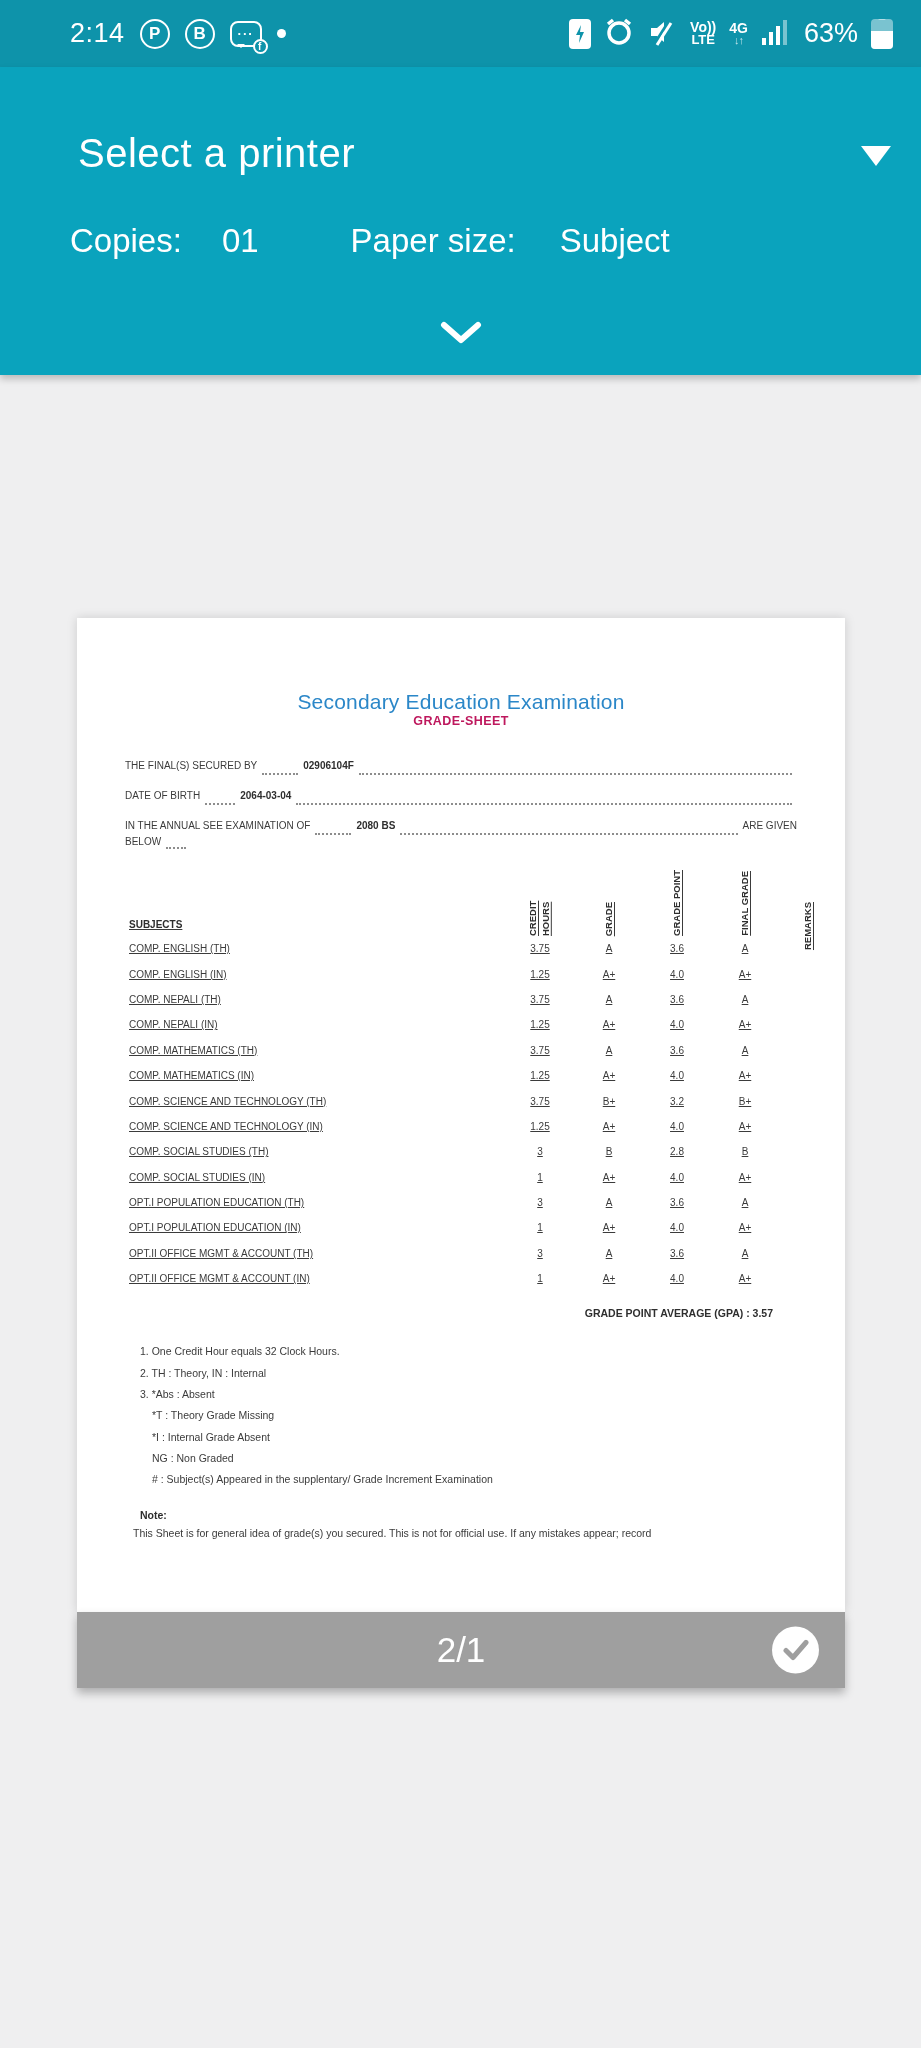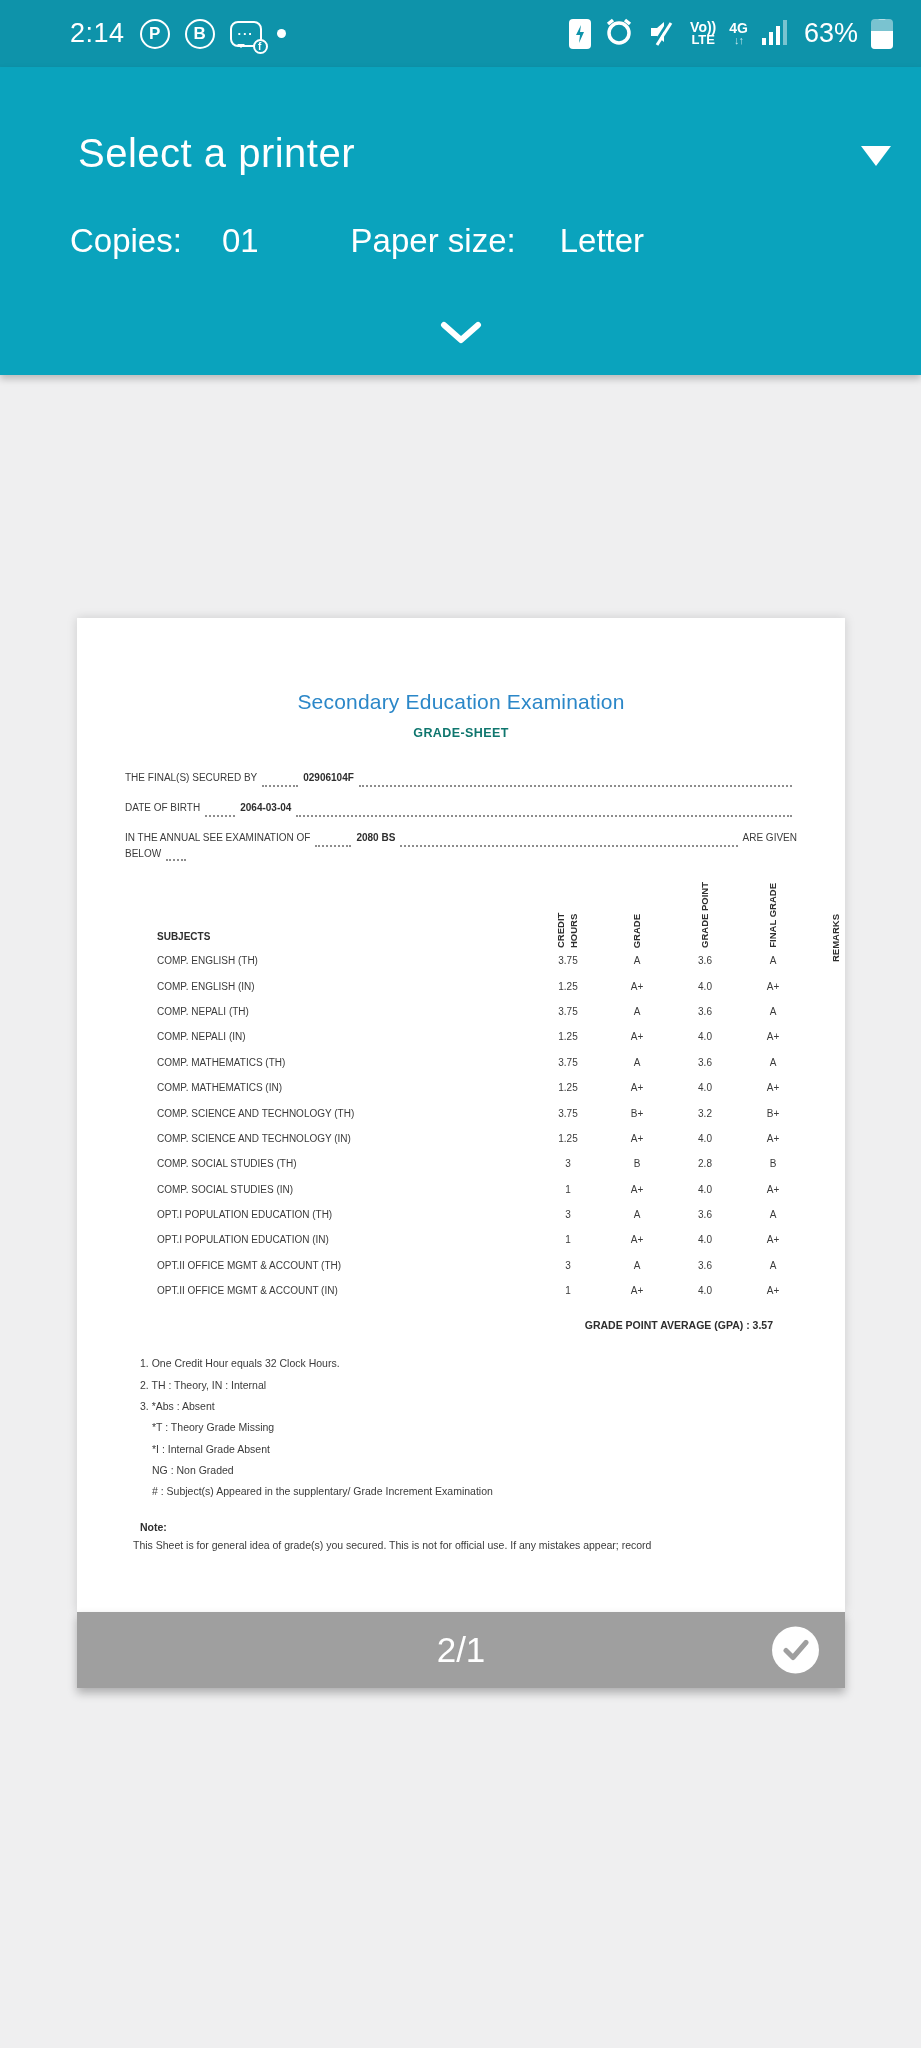--- a/index.html
+++ b/index.html
@@ -48,32 +48,32 @@
   .gap1{ width:40px; } .gap2{ width:92px; } .gap3{ width:44px; }
   .expand-chevron{ position:absolute; left:50%; transform:translateX(-50%); bottom:26px; cursor:pointer; }
 
   
   .paper{
     position:absolute; left:77px; top:618px; width:768px; height:994px;
     background:#ffffff; box-shadow:0 0 10px rgba(0,0,0,0.15);
     padding:0 48px; color:#3b3b3b; overflow:hidden;
   }
   .doc-title{ margin-top:72px; text-align:center; color:#2b87c8; font-size:21px; font-weight:500; letter-spacing:0.2px; }
-  .doc-sub{ margin-top:12px; text-align:center; color:#0f766e; font-size:12.5px; font-weight:bold; letter-spacing:0.4px; }
+  .doc-sub{ text-align:center; color:#be185d; font-size:12.5px; font-weight:bold; letter-spacing:0.4px; }
   .fields{ margin-top:20px; font-size:10px; color:#3b3b3b; }
   .field{ display:flex; align-items:baseline; height:30px; }
   .field .lbl{ white-space:nowrap; padding-top:12px; }
   .field .val{ font-weight:bold; white-space:nowrap; padding-top:12px; color:#2e2e2e; }
   .dots{ border-bottom:2px dotted #8d8d8d; height:1px; align-self:flex-end; margin:0 5px 3px; }
   .d-fill{ flex:1; }
   .d36{ width:36px; } .d30{ width:30px; } .d20{ width:20px; }
   .below-line{ display:flex; align-items:baseline; height:16px; margin-top:-2px; font-size:10px; }
 
   
-  .gtable{ margin:16px 0 0 32px; }
+  .gtable{ margin:16px 0 0 4px;text-decoration:underline; }
   .grow{ display:grid; grid-template-columns:375px 72px 66px 70px 66px 60px; }
   .ghead{ align-items:end; height:68px; }
   .ghead .subj-h{ font-weight:bold; font-size:10px; padding-bottom:6px; color:#2e2e2e; }
   .vert{ writing-mode:vertical-rl; transform:rotate(180deg); font-weight:bold; font-size:9.5px;
          justify-self:center; max-height:68px; line-height:1.35; color:#2e2e2e; }
   .vert.rem{ transform:rotate(180deg) translateY(-14px); }
   .gbody .grow{ height:25.4px; align-items:center; font-size:10px; }
   .gbody .subj{ color:#3b3b3b; }
   .gbody .num{ text-align:center; color:#3b3b3b; }
   .gpa{ margin-top:16px; text-align:right; padding-right:24px; font-size:10.5px; font-weight:bold; color:#2e2e2e; }
@@ -170,21 +170,21 @@
       <span class="ph-title">Select a printer</span>
     </div>
     <span class="tri-down"></span>
     <div class="ph-options">
       <span>Copies:</span>
       <span class="gap1"></span>
       <span class="val">01</span>
       <span class="gap2"></span>
       <span>Paper size:</span>
       <span class="gap3"></span>
-      <span class="val">Letter</span>
+      <span class="val">Subject</span>
     </div>
     <span class="expand-chevron">
       <svg width="46" height="24" viewBox="0 0 46 24">
           <path d="M6 4 L23 19 L40 4" fill="none" stroke="#fff" stroke-width="6" stroke-linecap="round" stroke-linejoin="round"></path>
         </svg>
     </span>
   </div>
 
   <div class="paper">
     <div class="doc-title">Secondary Education Examination</div>

